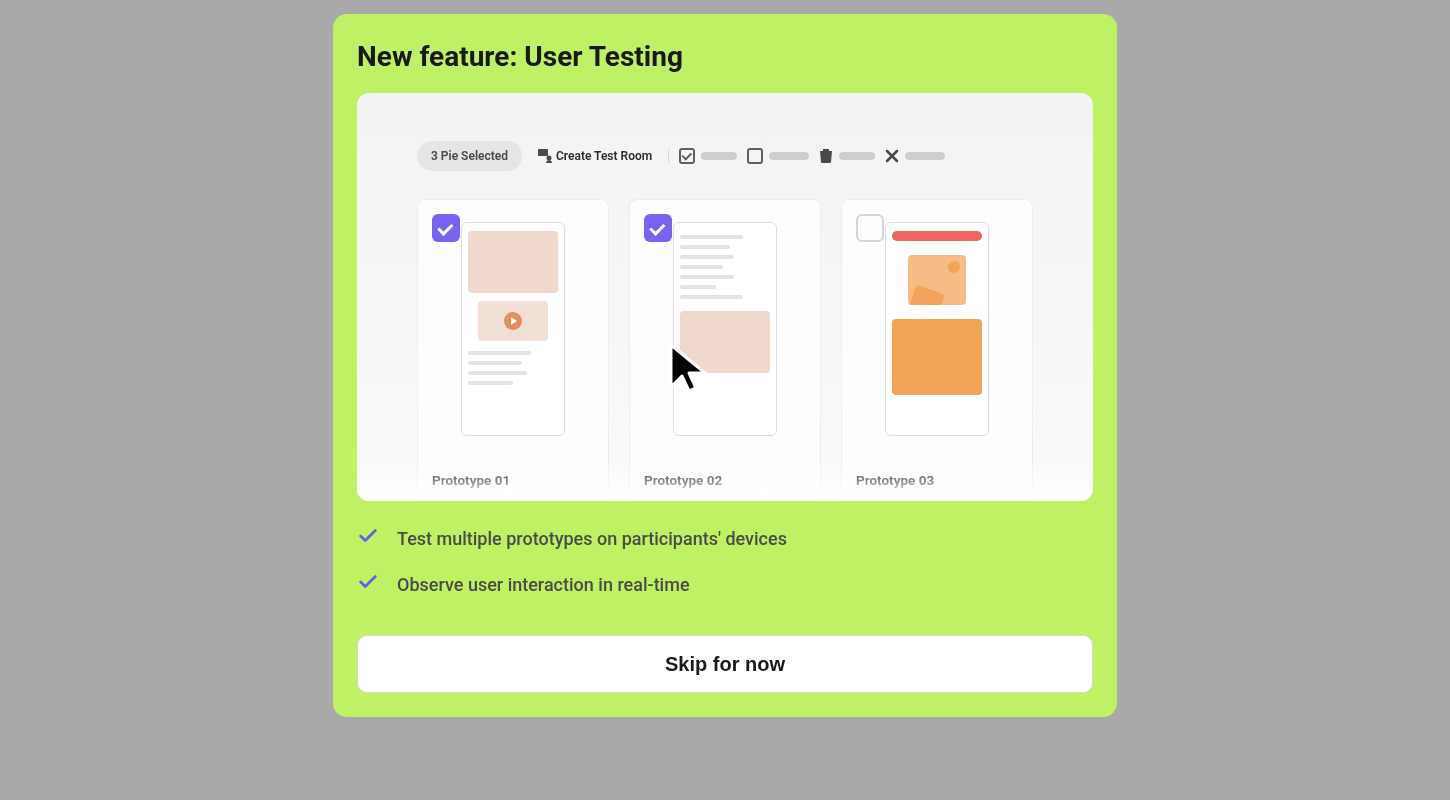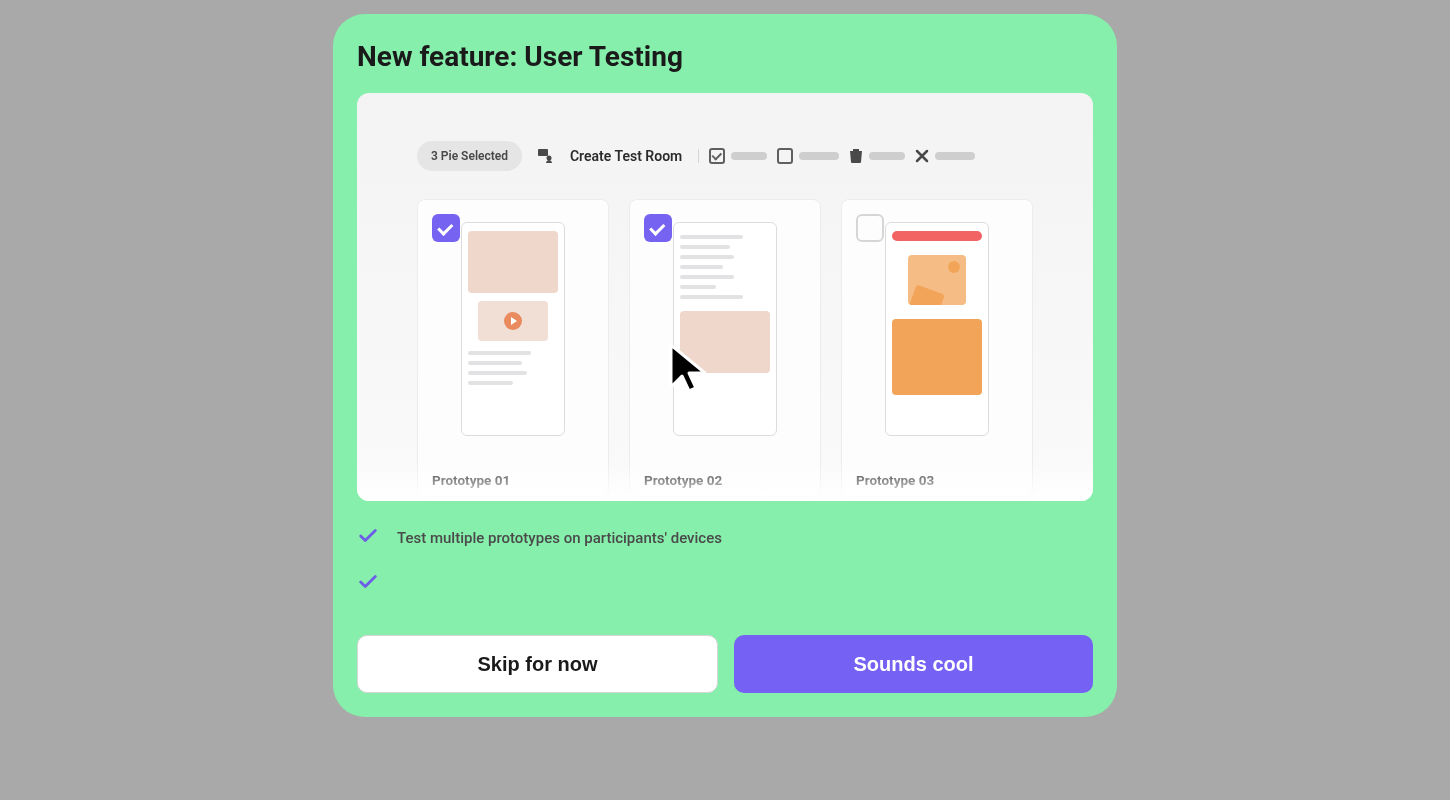--- a/index.html
+++ b/index.html
@@ -8,22 +8,22 @@
       background: #a9a9a9;
       width: 1450px;
       height: 800px;
       display: flex;
       align-items: flex-start;
       justify-content: center;
       padding-top: 14px;
     }
     .modal {
       width: 784px;
-      background: #86efac;
-      border-radius: 32px;
+      background: #bef264;
+      border-radius: 14px;
       padding: 26px 24px 24px 24px;
       display: flex;
       flex-direction: column;
     }
     .modal-title {
       font-size: 28px;
       font-weight: 700;
       color: #1a1a1a;
       margin-bottom: 20px;
     }
@@ -45,22 +45,22 @@
       background: #e5e5e6;
       border-radius: 999px;
       padding: 8px 14px;
       font-size: 12px;
       font-weight: 600;
       color: #474747;
     }
     .toolbar-action {
       display: flex;
       align-items: center;
-      gap: 14px;
-      font-size: 14px;
+      gap: 0;
+      font-size: 12px;
       font-weight: 600;
       color: #2c2c2c;
       padding: 0 6px;
     }
     .tb-divider {
       width: 1px;
       height: 14px;
       background: #d6d6d8;
     }
     .toolbar-ghost {
@@ -172,21 +172,21 @@
     .bullet {
       display: flex;
       align-items: center;
       gap: 18px;
     }
     .bullet-check {
       color: #6c5ce7;
       flex-shrink: 0;
     }
     .bullet-text {
-      font-size: 15px;
+      font-size: 18px;
       font-weight: 500;
       color: #4a4a4a;
     }
     .actions {
       display: flex;
       gap: 16px;
     }
     .btn {
       flex: 1;
       height: 58px;
@@ -349,20 +349,20 @@
           </svg>
       </span>
       <span class="bullet-text">Test multiple prototypes on participants' devices</span>
     </li>
     <li class="bullet">
       <span class="bullet-check">
         <svg width="22" height="22" viewBox="0 0 24 24">
             <path d="M4 12l5 5L20 6" stroke="currentColor" stroke-width="3" fill="none" stroke-linecap="round" stroke-linejoin="round"></path>
           </svg>
       </span>
+      <span class="bullet-text">Observe user interaction in real-time</span>
     </li>
   </ul>
 
   <div class="actions">
     <button class="btn btn-secondary">Skip for now</button>
-    <button class="btn btn-primary">Sounds cool</button>
   </div>
 </div>
 
 </body></html>

